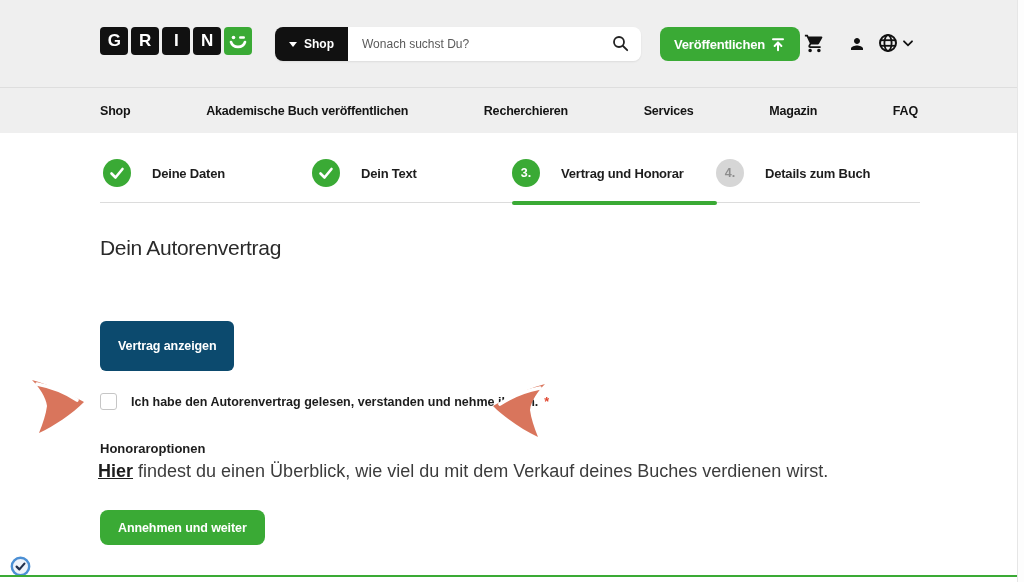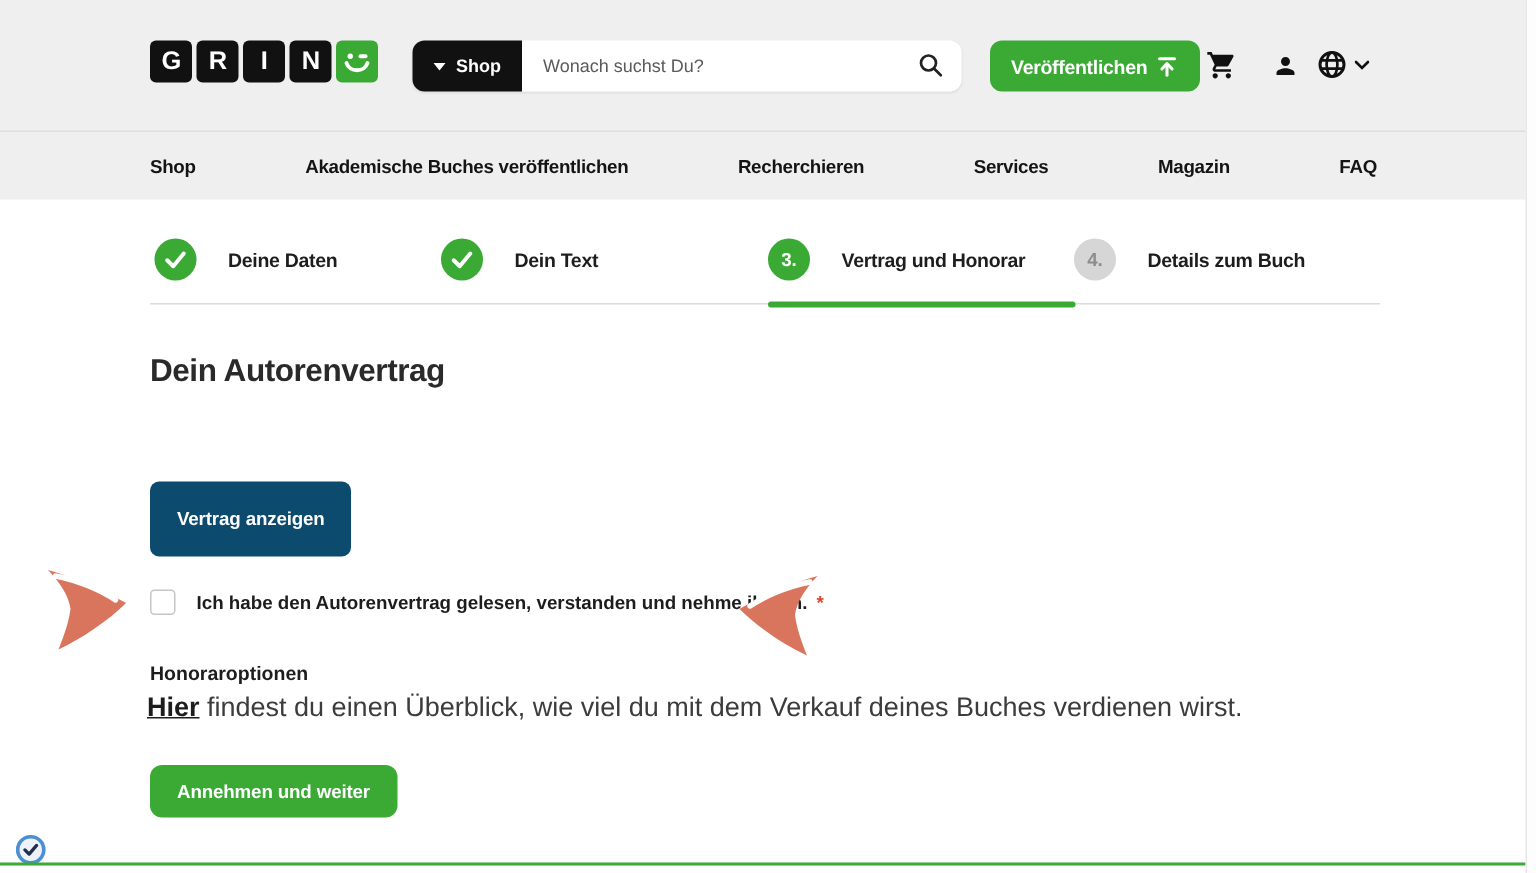--- a/index.html
+++ b/index.html
@@ -42,21 +42,21 @@
   .stepper-base{position:absolute;left:0;bottom:0;width:820px;height:1px;background:#dcdcdc;}
   .stepper-active-line{position:absolute;left:412px;bottom:-2px;width:205px;height:4px;
                        background:#3aaa35;border-radius:2px;}
   .step{position:absolute;top:9px;display:flex;align-items:center;gap:13px;}
   .step-circle{width:28px;height:28px;border-radius:50%;display:flex;align-items:center;
                justify-content:center;font-size:12.5px;font-weight:bold;}
   .step-circle.done,.step-circle.active{background:#3aaa35;color:#fff;}
   .step-circle.upcoming{background:#d6d6d6;color:#8d8d8d;}
   .step-label{font-size:13px;font-weight:bold;color:#1d1d1d;letter-spacing:-0.2px;padding-left:8px;}
   
-  .title{position:absolute;left:100px;top:236px;font-size:21px;font-weight:bold;color:#2a2a2a;
+  .title{position:absolute;left:100px;top:236px;font-size:21px;font-weight:normal;color:#2a2a2a;
          letter-spacing:-0.3px;}
   .intro{position:absolute;left:100px;top:276px;font-size:13px;color:#3c3c3c;}
   .dark-btn{position:absolute;left:100px;top:321px;height:50px;padding:0 18px;background:#0c4a6e;
             border:none;border-radius:6px;color:#fff;font-weight:bold;font-size:12.5px;
             cursor:pointer;font-family:inherit;letter-spacing:-0.1px;}
   .checkbox-row{position:absolute;left:100px;top:393px;display:flex;align-items:center;}
   .checkbox{width:17px;height:17px;background:#fff;border:1px solid #c6c6c6;border-radius:3px;
             cursor:pointer;}
   .checkbox-label{margin-left:14px;font-size:12.5px;font-weight:bold;color:#1d1d1d;cursor:pointer;}
   .required{margin-left:6px;font-size:12.5px;font-weight:bold;color:#e0452f;}
@@ -144,42 +144,42 @@
       </span>
       <span class="hdr-icon" style="left:903px;top:40px;">
         <svg width="10" height="7" viewBox="0 0 10 7">
           <path d="M1,1.3 L5,5.3 L9,1.3" stroke="#111" stroke-width="1.8" fill="none" stroke-linecap="round"></path>
         </svg>
       </span>
     </div>
 
     <div class="nav">
       <span class="nav-item">Shop</span>
-      <span class="nav-item">Akademische Buches veröffentlichen</span>
+      <span class="nav-item">Akademische Buch veröffentlichen</span>
       <span class="nav-item">Recherchieren</span>
       <span class="nav-item">Services</span>
       <span class="nav-item">Magazin</span>
       <span class="nav-item">FAQ</span>
     </div>
   </div>
 
   <div class="stepper">
     <div class="stepper-base"></div>
     <div class="stepper-active-line"></div>
 
     <div class="step" style="left:3px;">
       <div class="step-circle done">
         <svg width="28" height="28" viewBox="0 0 28 28">
           <path d="M8.5,14.5 L12.5,18.5 L19.5,10" stroke="#fff" stroke-width="2.6" fill="none" stroke-linecap="round" stroke-linejoin="round"></path>
         </svg>
       </div>
       <span class="step-label">Deine Daten</span>
     </div>
 
-    <div class="step" style="left:194px;">
+    <div class="step" style="left:212px;">
       <div class="step-circle done">
         <svg width="28" height="28" viewBox="0 0 28 28">
           <path d="M8.5,14.5 L12.5,18.5 L19.5,10" stroke="#fff" stroke-width="2.6" fill="none" stroke-linecap="round" stroke-linejoin="round"></path>
         </svg>
       </div>
       <span class="step-label">Dein Text</span>
     </div>
 
     <div class="step" style="left:412px;">
       <div class="step-circle active">3.</div>

